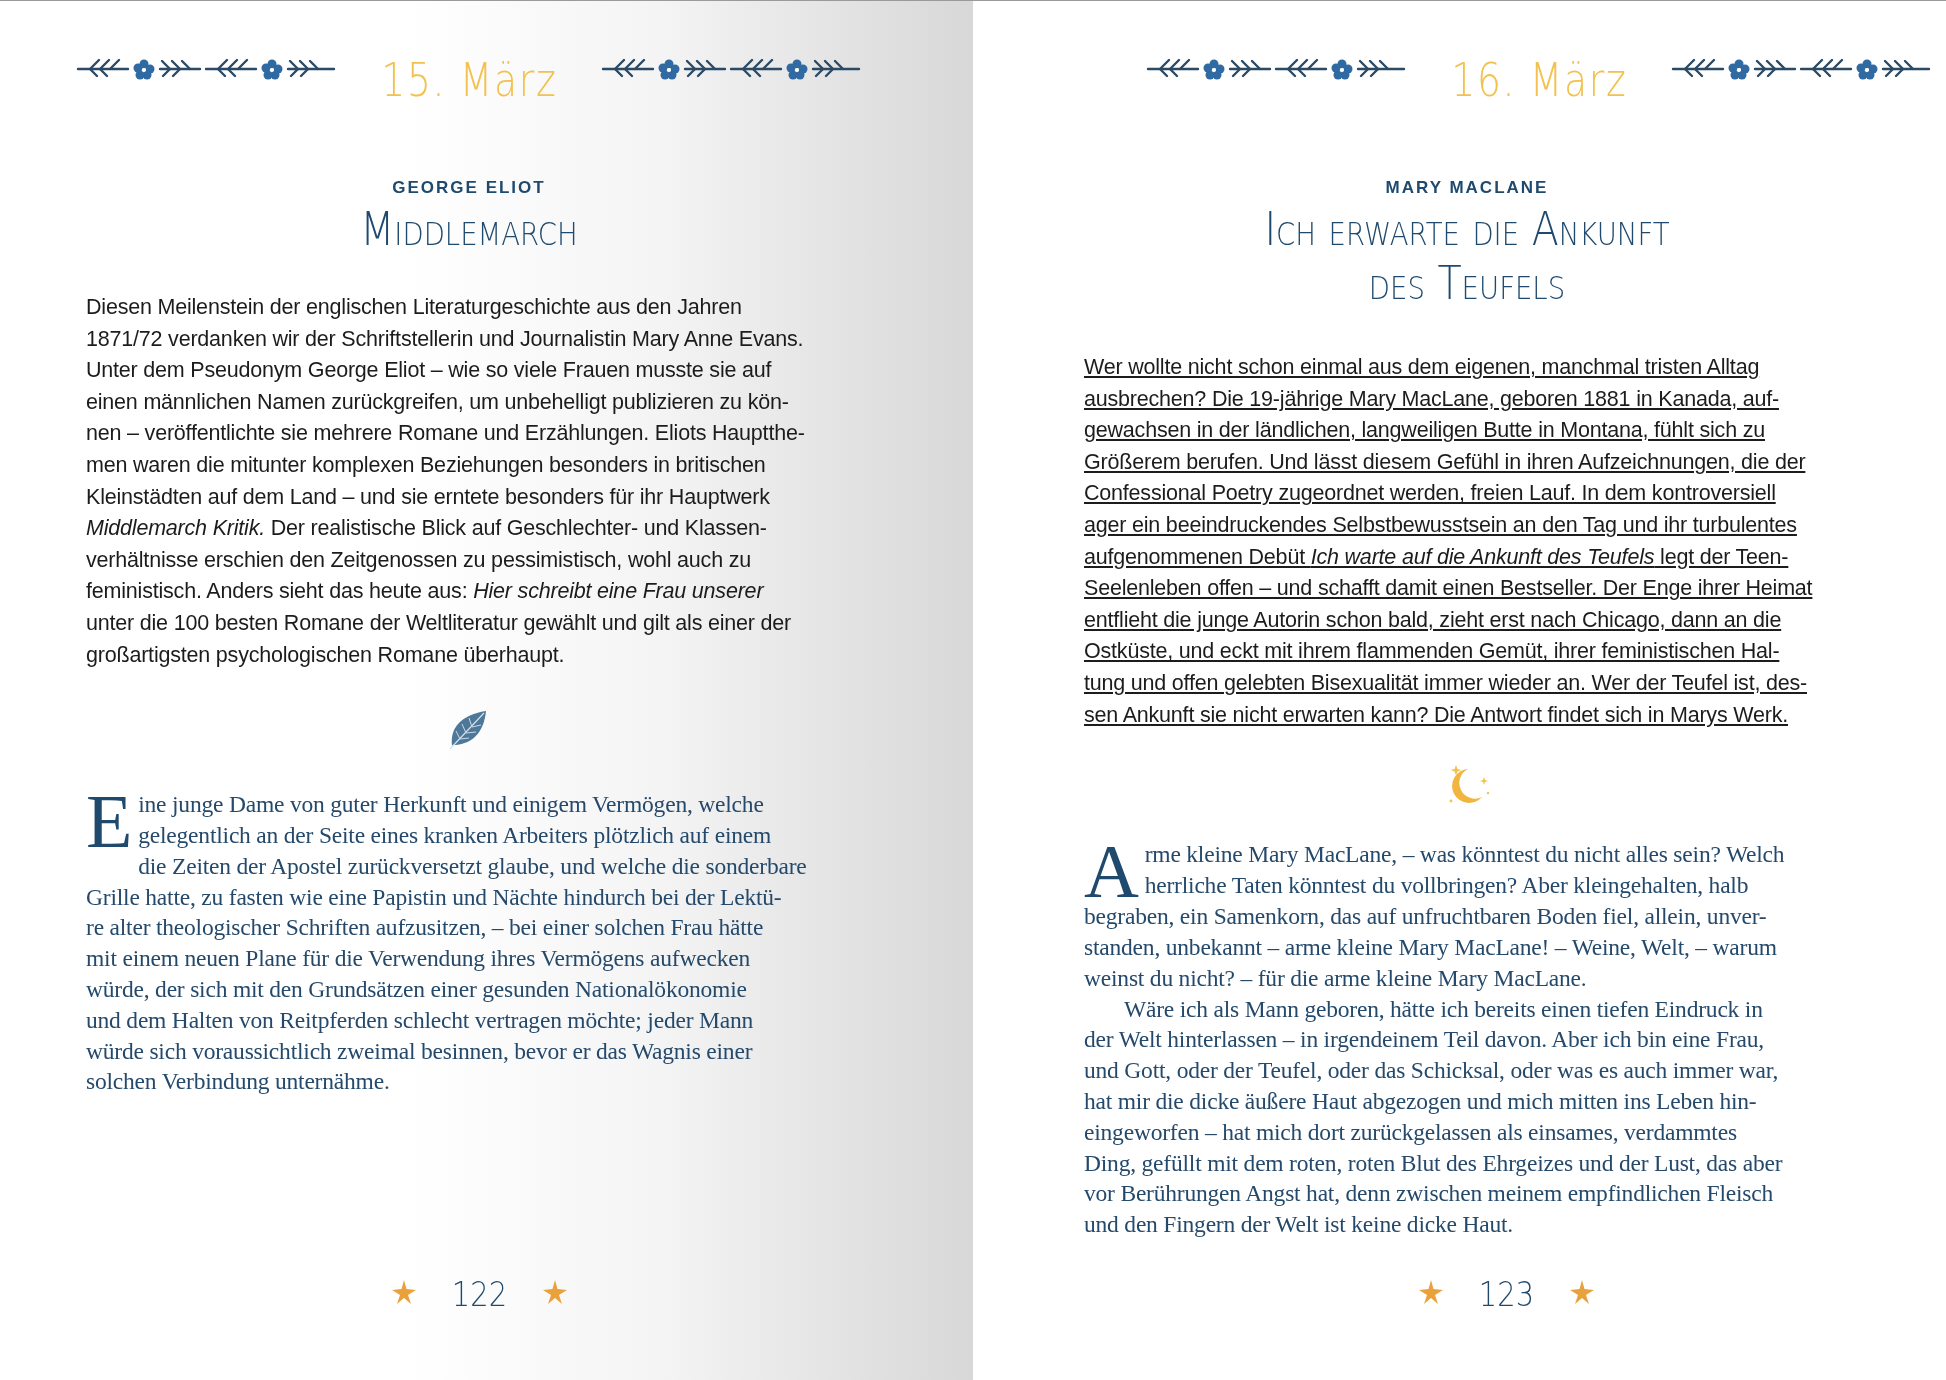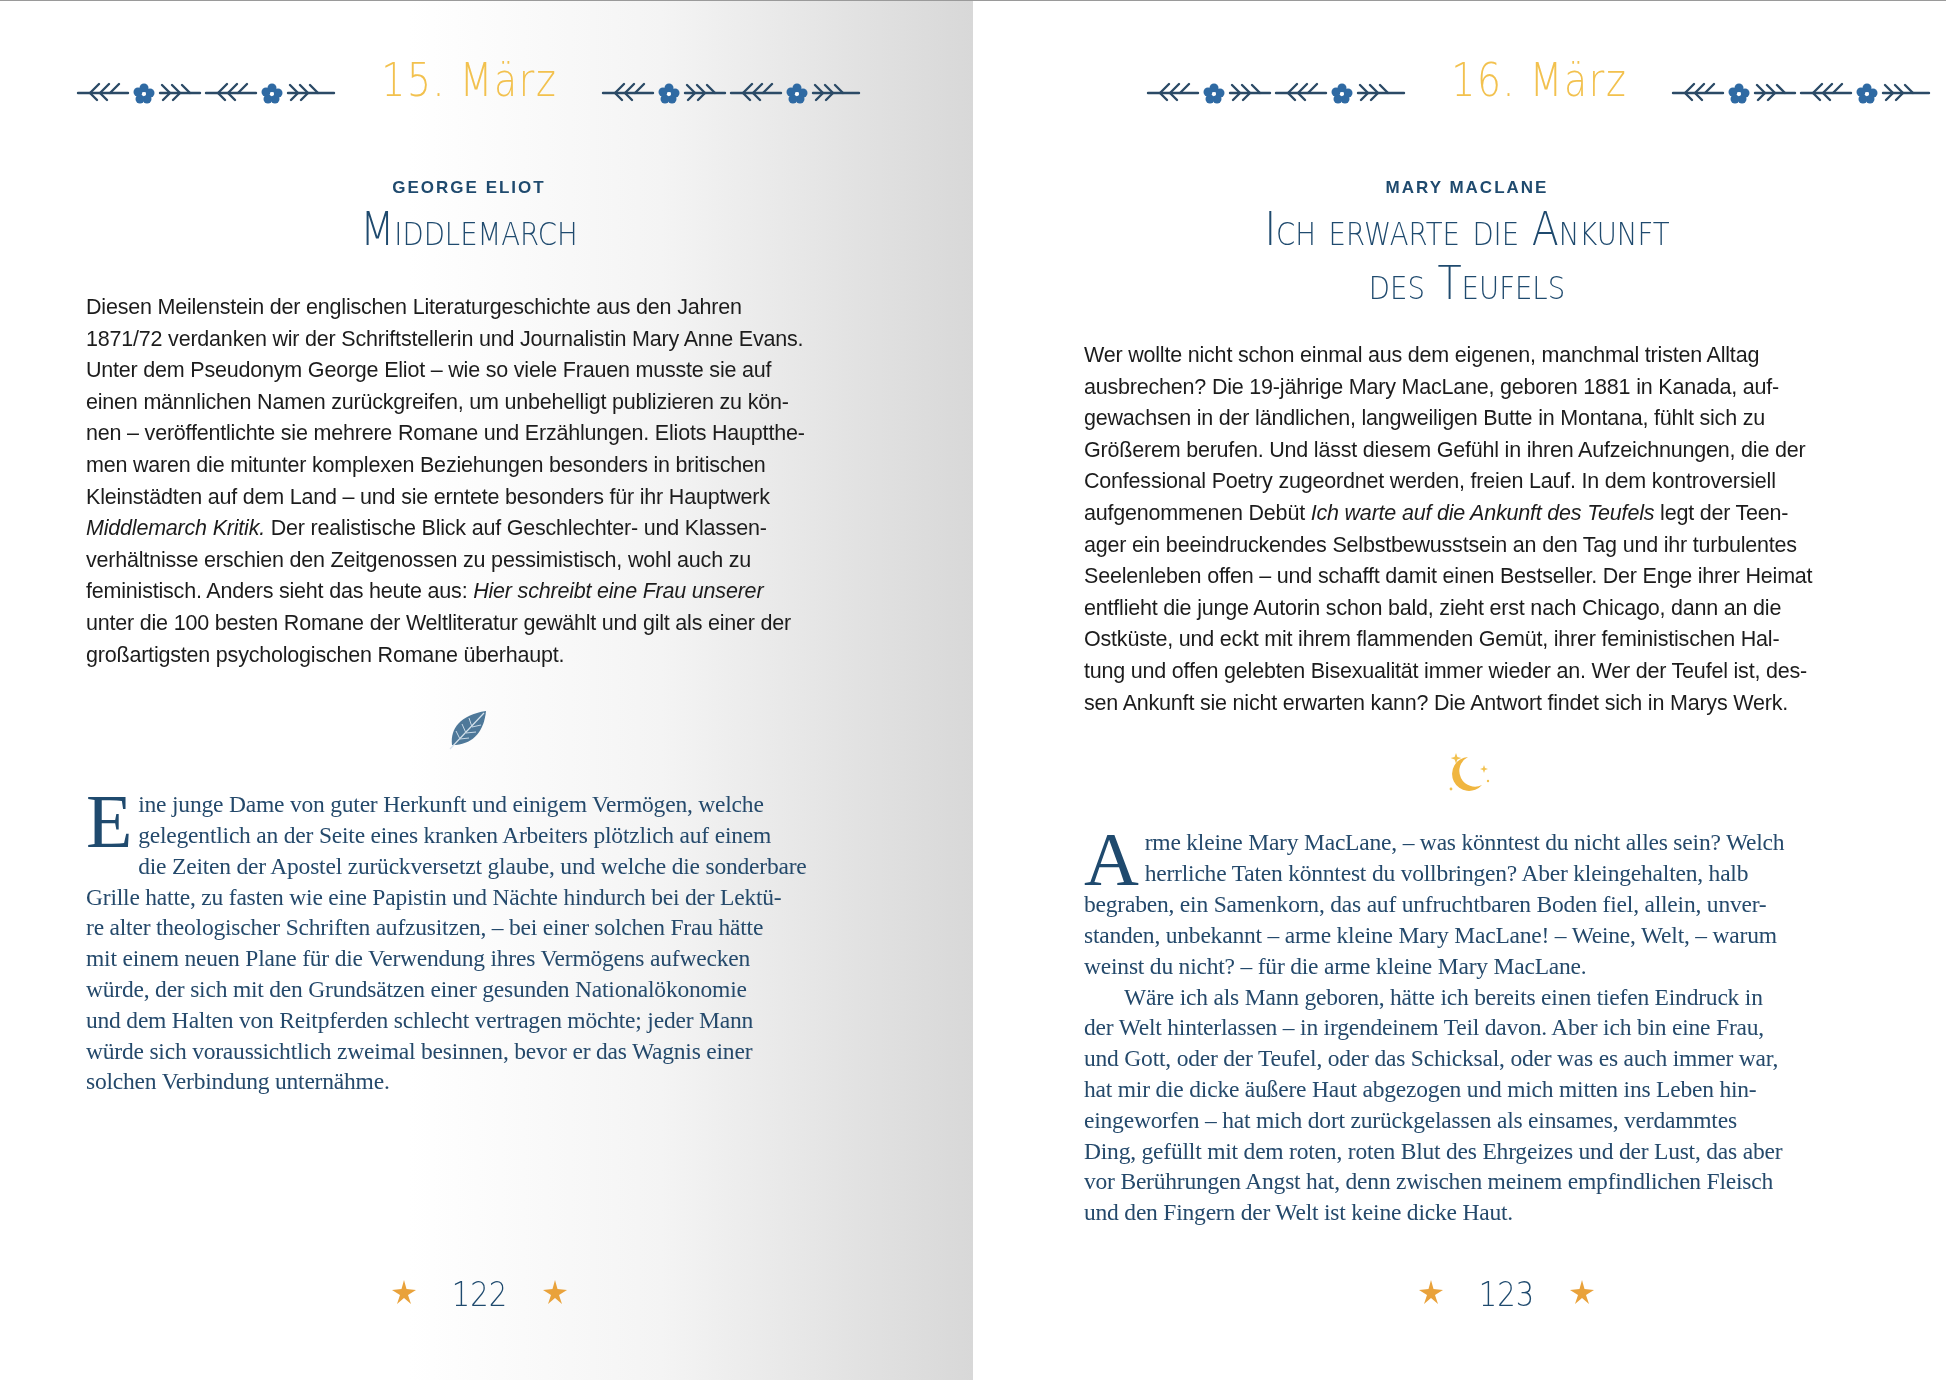--- a/index.html
+++ b/index.html
@@ -13,21 +13,21 @@
     .page { position: absolute; top: 1px; height: 1379px; }
     .page-left {
       left: 0; width: 973px;
       background: linear-gradient(to right, #ffffff 0%, #ffffff 42%, #f4f4f4 68%, #e2e2e2 88%, #d8d8d8 100%);
     }
     .page-right { left: 973px; width: 1113px; background: #ffffff; }
 
     
     .date-band {
       position: absolute; top: 52px; left: 0; right: 0;
-      display: flex; align-items: flex-end; justify-content: center; gap: 24px;
+      display: flex; align-items: flex-start; justify-content: center; gap: 24px;
     }
     .page-left .date-band { left: 84px; right: 118px; }
     .page-right .date-band { left: 110px; right: 90px; }
     .vine { display: inline-flex; align-items: center; }
     .date-text {
       font-family: "DejaVu Sans", sans-serif;
       font-weight: 300;
       font-size: 46px;
       letter-spacing: 2px;
       color: #f2c14e;
@@ -287,28 +287,28 @@
     </span>
   </div>
 
   <div class="content" style="top:177px;">
     <div class="author">MARY MACLANE</div>
     <div class="book-title">
       <div>Ich erwarte die Ankunft</div>
       <div>des Teufels</div>
     </div>
 
-    <div class="intro" style="margin-top:30px;">
+    <div class="intro" style="margin-top:42px;text-decoration:underline;">
       <p>Wer wollte nicht schon einmal aus dem eigenen, manchmal tristen Alltag</p>
       <p>ausbrechen? Die 19-jährige Mary MacLane, geboren 1881 in Kanada, auf-</p>
       <p>gewachsen in der ländlichen, langweiligen Butte in Montana, fühlt sich zu</p>
       <p>Größerem berufen. Und lässt diesem Gefühl in ihren Aufzeichnungen, die der</p>
       <p>Confessional Poetry zugeordnet werden, freien Lauf. In dem kontroversiell</p>
+      <p>ager ein beeindruckendes Selbstbewusstsein an den Tag und ihr turbulentes</p>
       <p><span>aufgenommenen Debüt </span><em>Ich warte auf die Ankunft des Teufels</em><span> legt der Teen-</span></p>
-      <p>ager ein beeindruckendes Selbstbewusstsein an den Tag und ihr turbulentes</p>
       <p>Seelenleben offen – und schafft damit einen Bestseller. Der Enge ihrer Heimat</p>
       <p>entflieht die junge Autorin schon bald, zieht erst nach Chicago, dann an die</p>
       <p>Ostküste, und eckt mit ihrem flammenden Gemüt, ihrer feministischen Hal-</p>
       <p>tung und offen gelebten Bisexualität immer wieder an. Wer der Teufel ist, des-</p>
       <p>sen Ankunft sie nicht erwarten kann? Die Antwort findet sich in Marys Werk.</p>
     </div>
 
     <div class="ornament" style="margin-top:32px;">
       <span>
         <svg width="50" height="46" viewBox="0 0 50 46">

